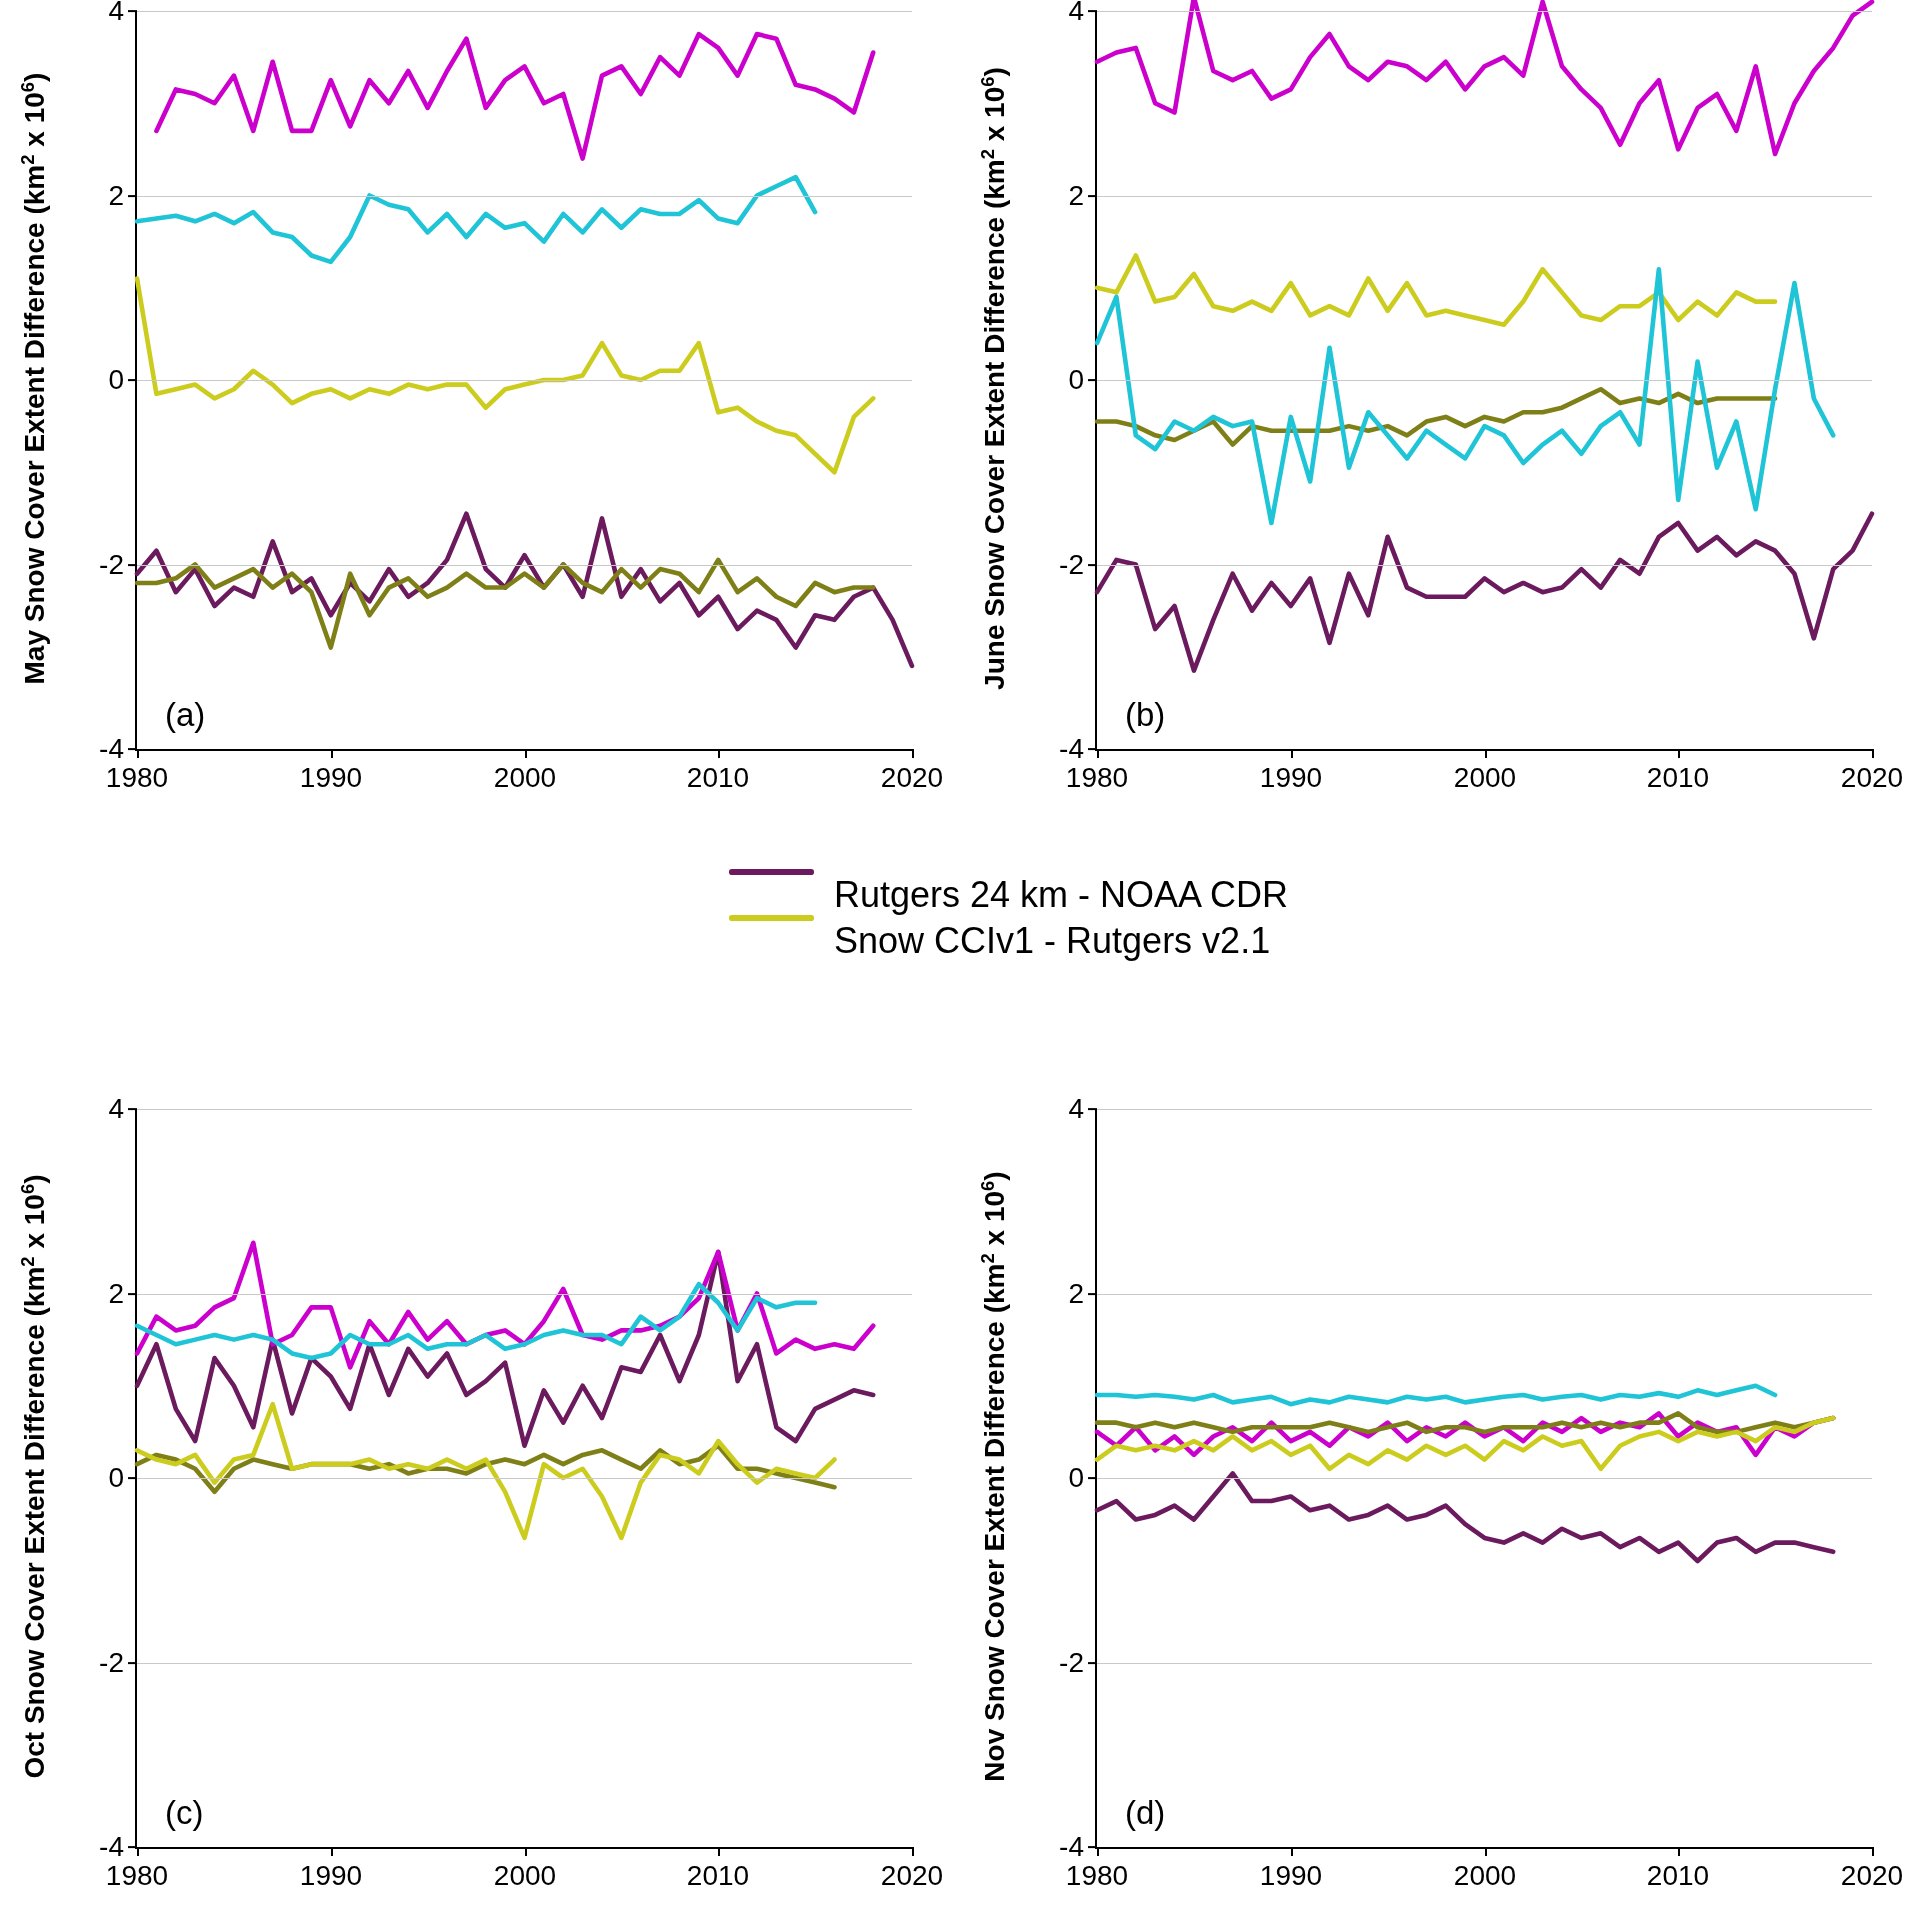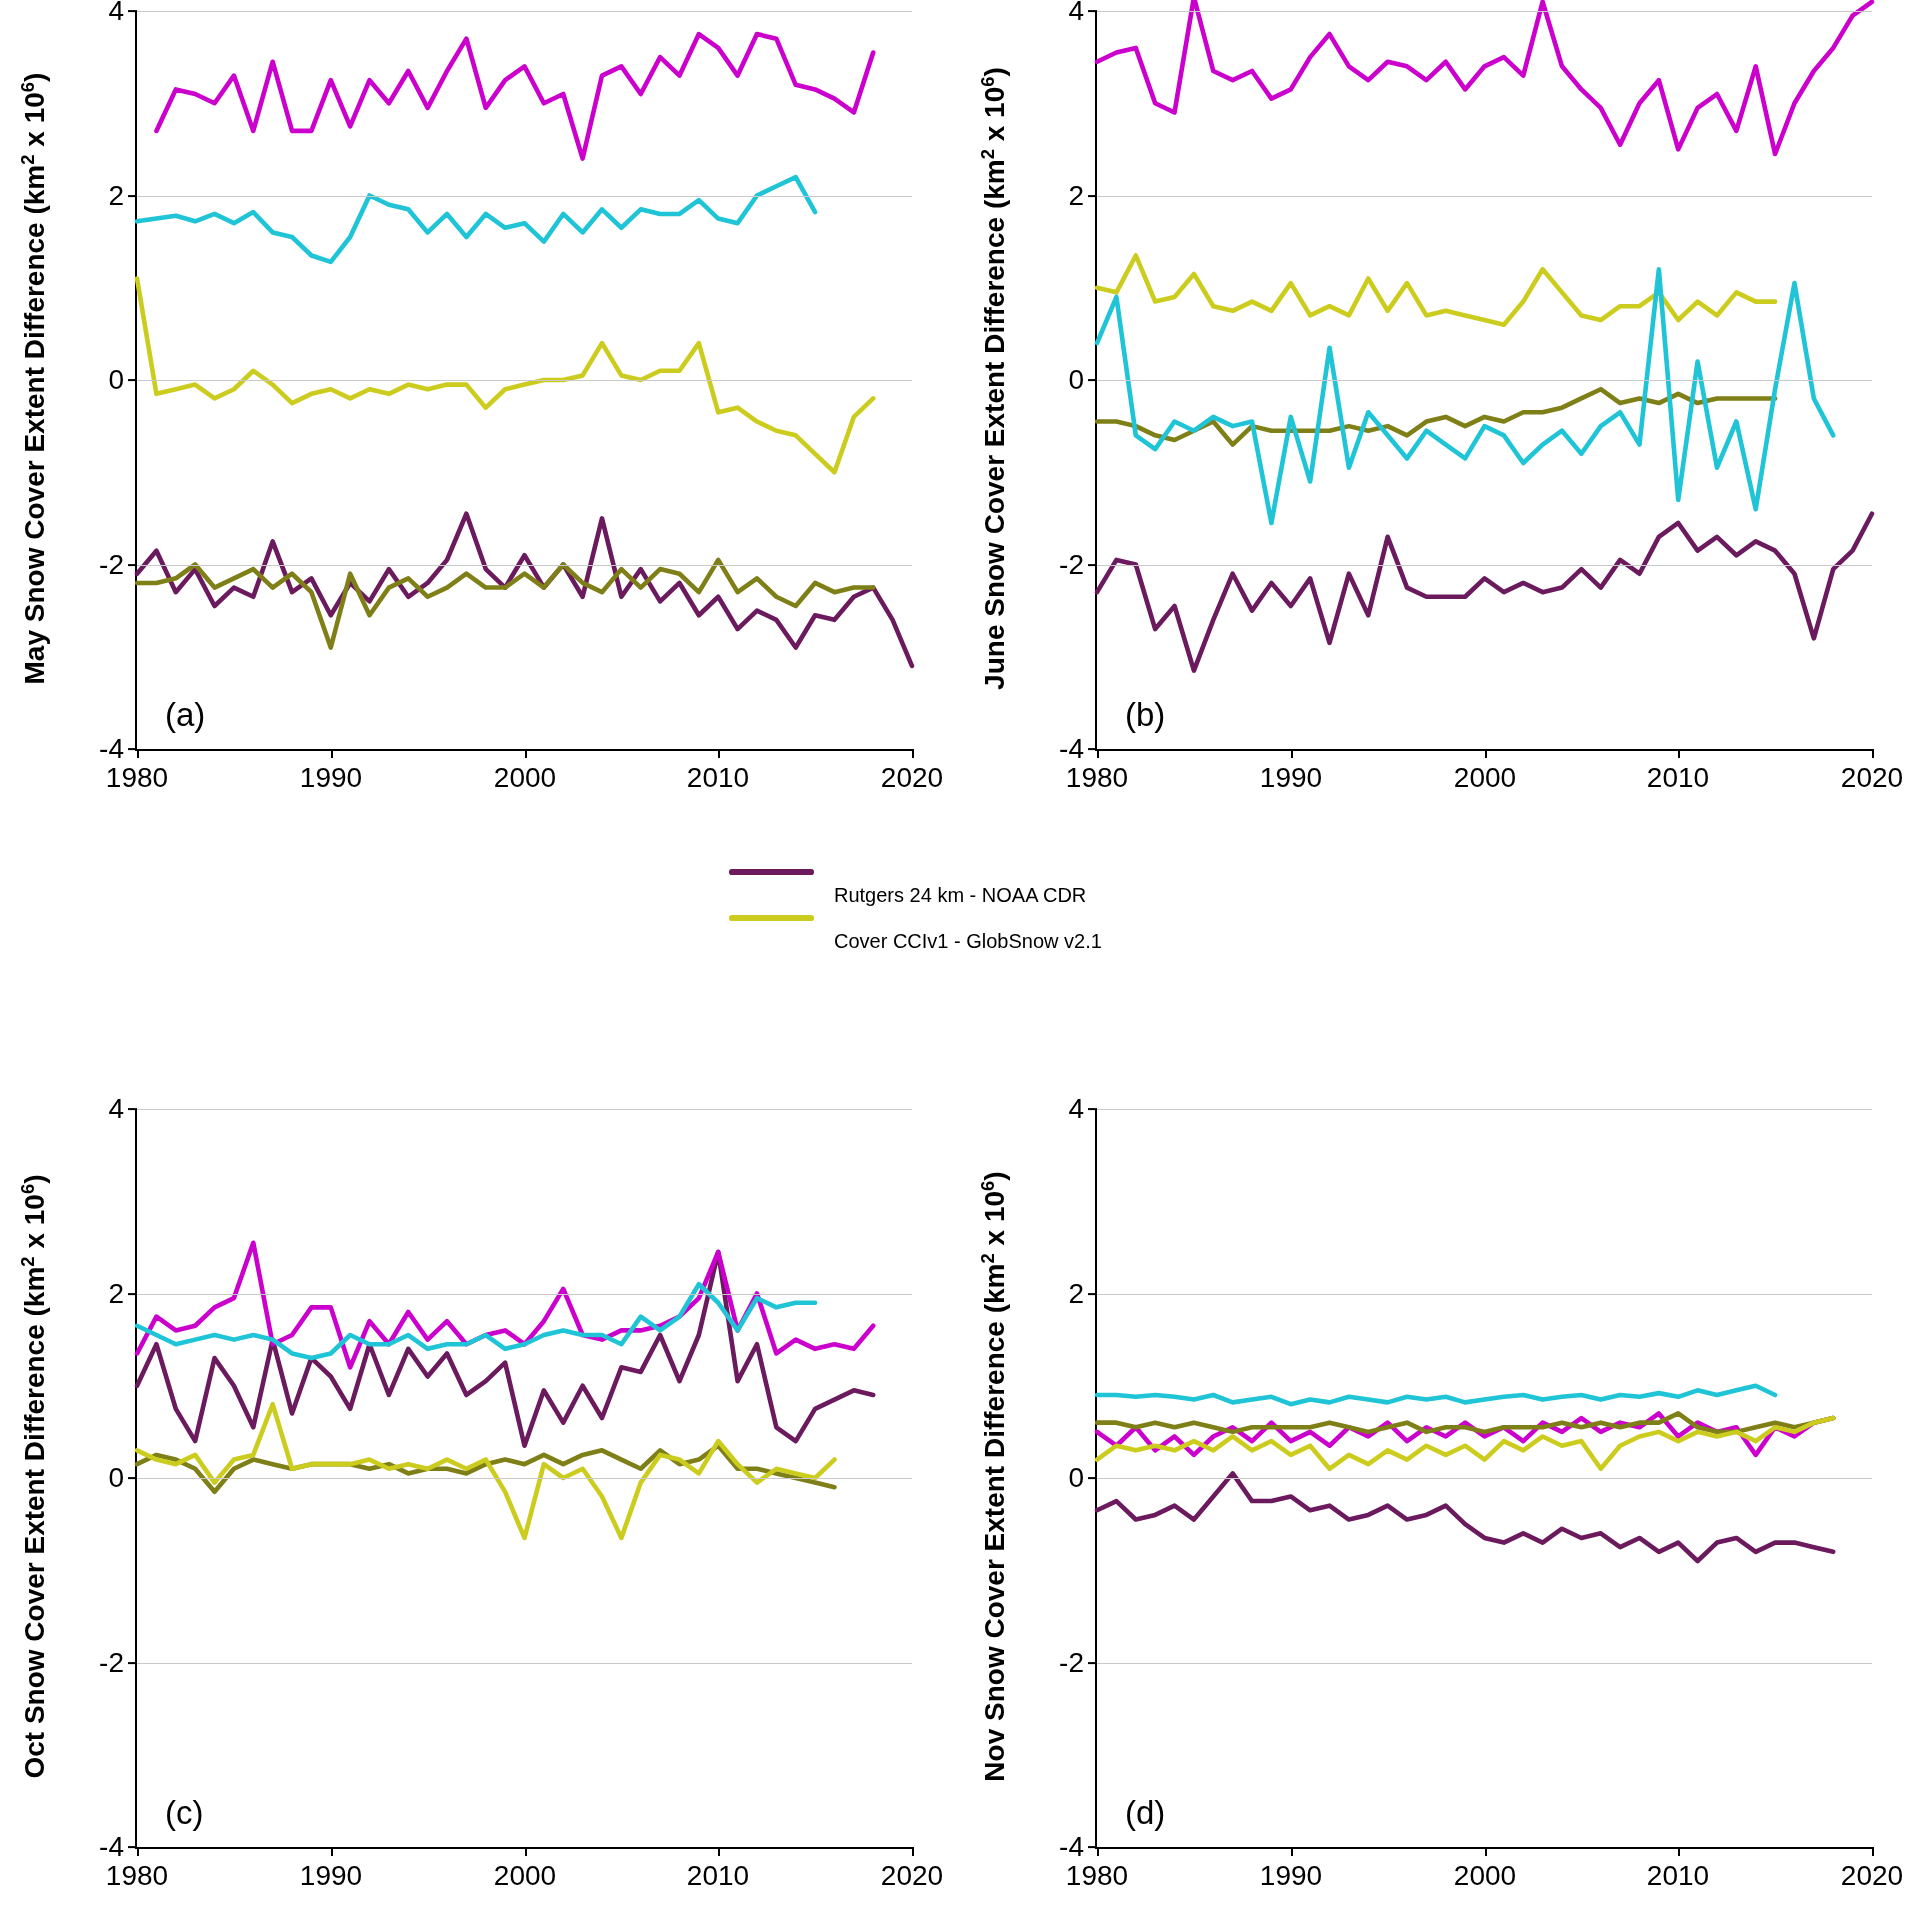--- a/index.html
+++ b/index.html
@@ -113,21 +113,21 @@
     height: 46px;
   }
   .legend-swatch {
     width: 85px;
     height: 6.5px;
     border-radius: 2.8px;
     margin-right: 20px;
     flex: none;
   }
   .legend-text {
-    font-size: 20px;
+    font-size: 36px;
     white-space: nowrap;
     margin-top: 46px;
   }
 </style>
 </head>
 <body>
 
 <div class="figure">
 
   <div class="panel panel-a">
@@ -210,21 +210,21 @@
       </div>
   </div>
 
   <div class="legend">
       <div class="legend-row">
         <span class="legend-swatch" style="background: rgb(107, 26, 94);"></span>
         <span class="legend-text">Rutgers 24 km - NOAA CDR</span>
       </div>
       <div class="legend-row">
         <span class="legend-swatch" style="background: rgb(204, 204, 31);"></span>
-        <span class="legend-text">Cover CCIv1 - GlobSnow v2.1</span>
+        <span class="legend-text">Snow CCIv1 - Rutgers v2.1</span>
       </div>
     </div>
 
   <div class="panel panel-c">
     <div class="ylabel">
       <span>Oct Snow Cover Extent Difference (</span><span>km</span><sup>2</sup><span> x 10</span><sup>6</sup>)
     </div>
     <div class="plotbox">
         <svg class="series" width="775" height="738" viewBox="0 0 840 800">
           <polyline points="0.00,300.00 21.00,255.00 42.00,325.00 63.00,360.00 84.00,270.00 105.00,300.00 126.00,345.00 147.00,250.00 168.00,330.00 189.00,270.00 210.00,290.00 231.00,325.00 252.00,255.00 273.00,310.00 294.00,260.00 315.00,290.00 336.00,265.00 357.00,310.00 378.00,295.00 399.00,275.00 420.00,365.00 441.00,305.00 462.00,340.00 483.00,300.00 504.00,335.00 525.00,280.00 546.00,285.00 567.00,245.00 588.00,295.00 609.00,245.00 630.00,155.00 651.00,295.00 672.00,255.00 693.00,345.00 714.00,360.00 735.00,325.00 756.00,315.00 777.00,305.00 798.00,310.00" fill="none" stroke="#6b1a5e" stroke-width="5" stroke-linejoin="round" stroke-linecap="round"></polyline>

